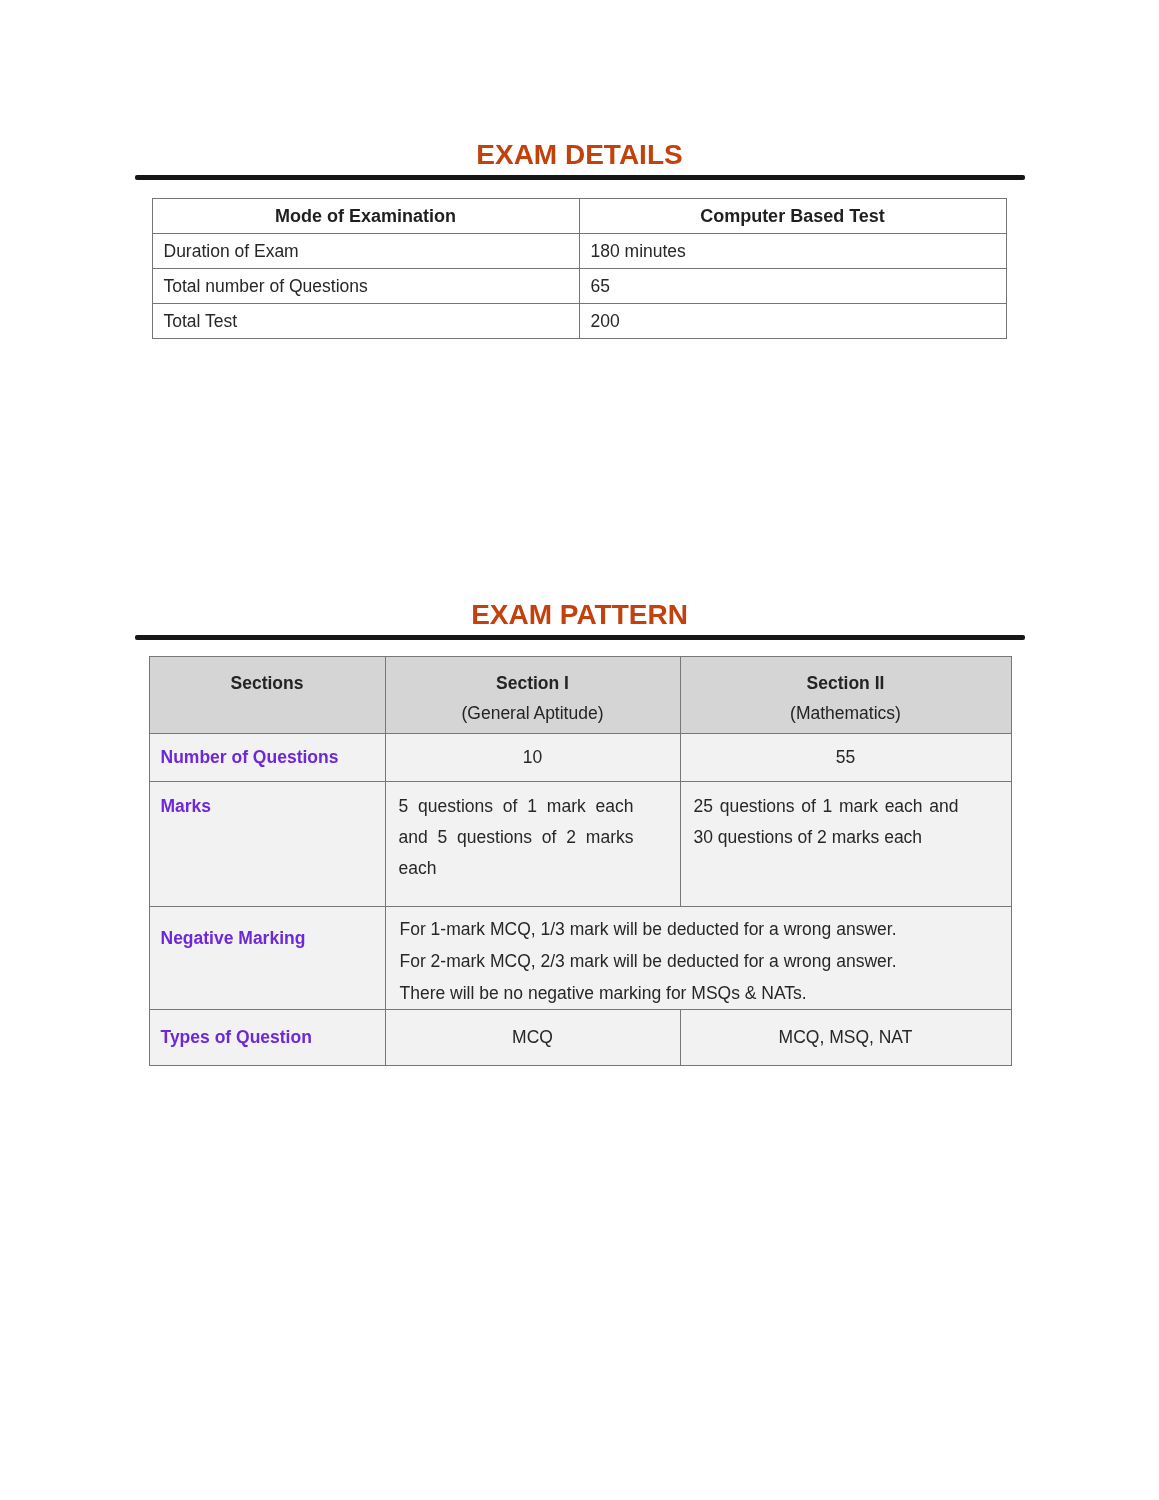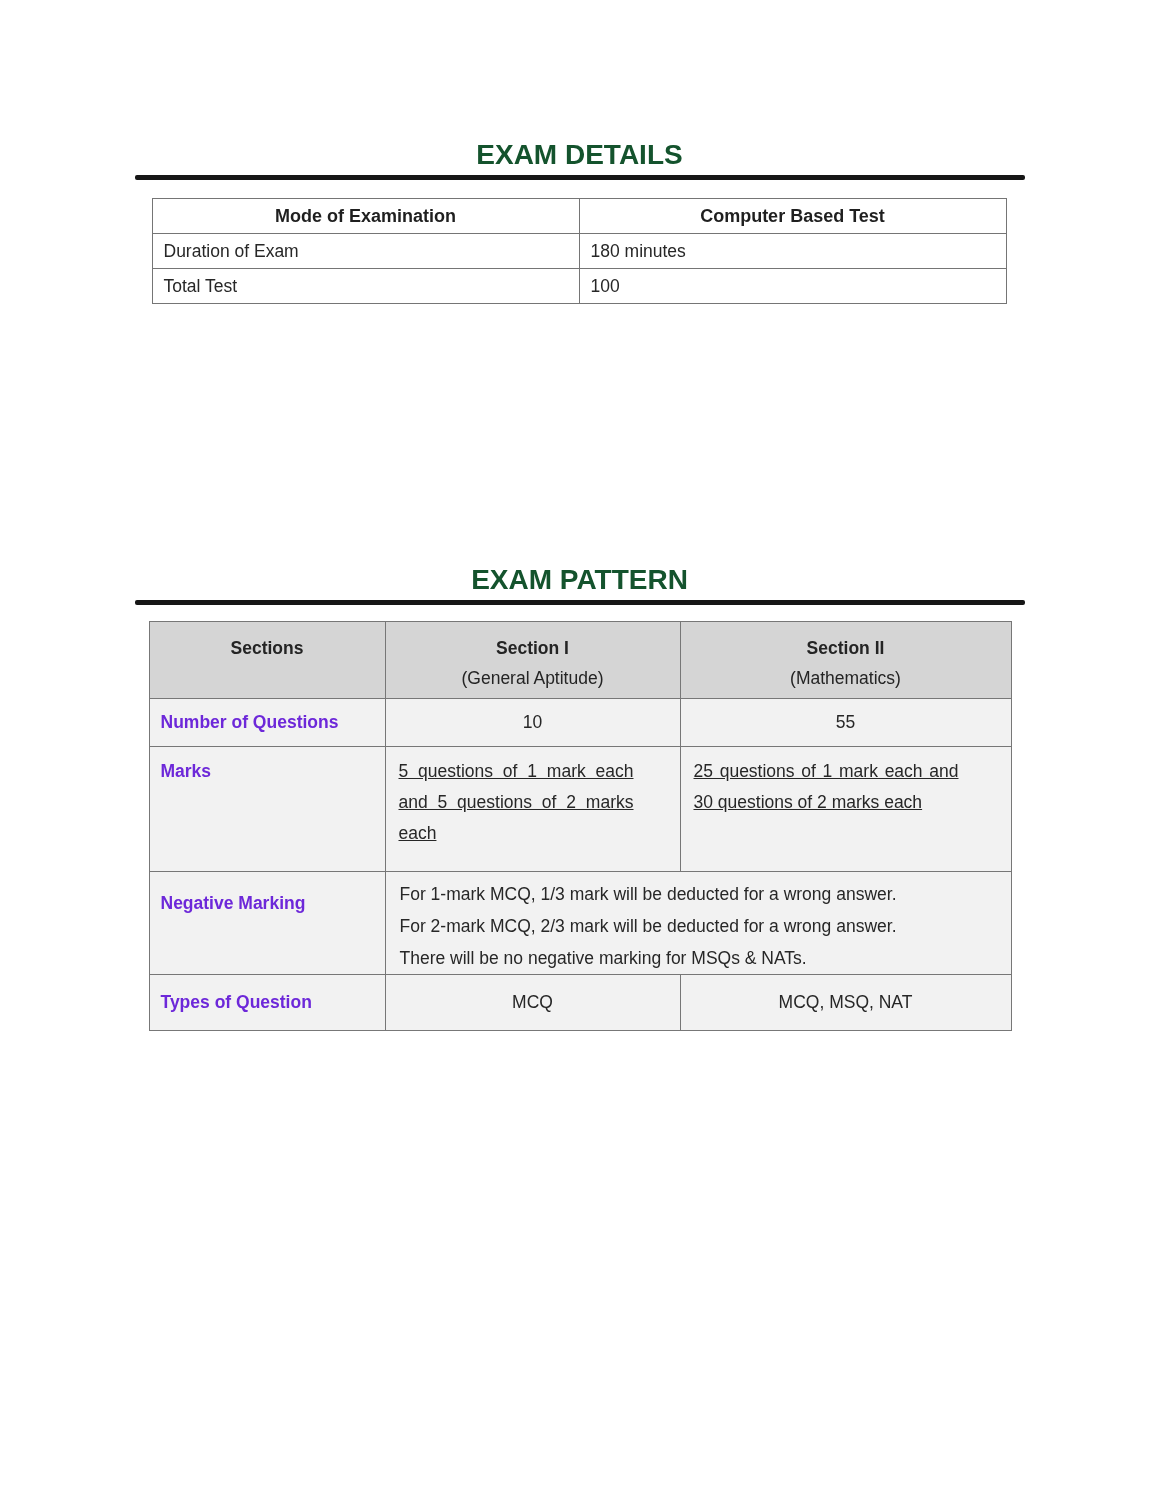--- a/index.html
+++ b/index.html
@@ -9,21 +9,21 @@
     background:#ffffff;
     font-family:"Liberation Sans","DejaVu Sans",sans-serif;
     color:#272727;
     -webkit-font-smoothing:antialiased;
   }
   .content { width:890px; margin:0 auto; padding-top:140px; }
 
   .section-title {
     margin:0;
     font-size:28px; line-height:30px; font-weight:700;
-    text-align:center; color:#14532d;
+    text-align:center; color:#c2410c;
   }
   .rule { height:5px; background:#161616; border-radius:2px; margin-top:5px; }
 
   
   table { border-collapse:collapse; }
   .t1 { width:854px; margin:18px 0 0 17px; font-size:17.5px; table-layout:fixed; }
   .t1 th, .t1 td { border:1px solid #757575; background:#ffffff; }
   .t1 thead tr { height:35px; }
   .t1 thead th {
     font-size:18px; font-weight:700; text-align:center;
@@ -46,21 +46,21 @@
   .t2 tbody th.row-label {
     text-align:left; font-weight:700; color:#6d28d9;
     padding-left:11px; padding-right:8px;
   }
   .t2 tr.r-noq { height:48px; }
   .t2 tr.r-noq th.row-label { vertical-align:middle; }
   .t2 tr.r-noq td { vertical-align:middle; text-align:center; }
 
   .t2 tr.r-marks { height:125px; }
   .t2 tr.r-marks th.row-label { vertical-align:top; padding-top:14px; }
-  .t2 tr.r-marks td { vertical-align:top; padding:9px 12px 0 13px;text-decoration:underline; }
+  .t2 tr.r-marks td { vertical-align:top; padding:9px 12px 0 13px; }
   .t2 tr.r-marks p { margin:0; line-height:31px; text-align:justify; text-justify:inter-word; }
   .t2 tr.r-marks .w-s1 { width:235px; }
   .t2 tr.r-marks .w-s2 { width:265px; }
 
   .t2 tr.r-neg { height:102px; }
   .t2 tr.r-neg th.row-label { vertical-align:top; padding-top:21px; }
   .t2 tr.r-neg td { vertical-align:top; padding:6px 10px 0 14px; }
   .t2 tr.r-neg .neg-line { line-height:32px; text-align:left; }
 
   .t2 tr.r-types { height:56px; }
@@ -86,22 +86,26 @@
           <th>Mode of Examination</th>
           <th>Computer Based Test</th>
         </tr>
       </thead>
       <tbody>
         <tr>
           <td>Duration of Exam</td>
           <td>180 minutes</td>
         </tr>
         <tr>
+          <td>Total number of Questions</td>
+          <td>65</td>
+        </tr>
+        <tr>
           <td>Total Test</td>
-          <td>100</td>
+          <td>200</td>
         </tr>
       </tbody>
     </table>
   </section>
 
   <section style="margin-top:261px;">
     <h1 class="section-title">EXAM PATTERN</h1>
     <div class="rule"></div>
 
     <table class="t2">

